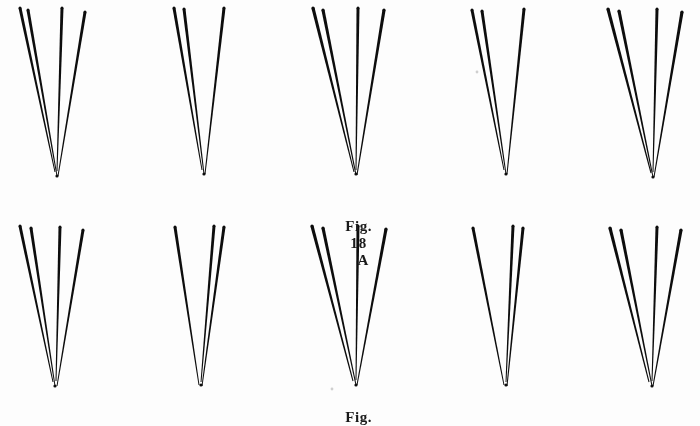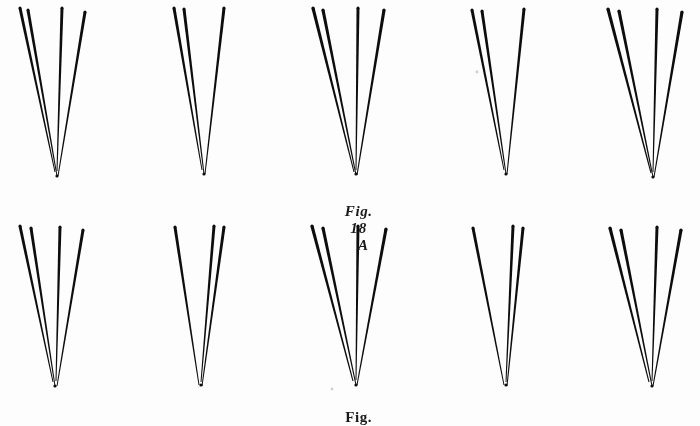--- a/index.html
+++ b/index.html
@@ -35,21 +35,21 @@
     text-align: center;
     width: 100%;
     left: 0;
   }
   .caption .fignum {
     letter-spacing: 1px;
   }
   .caption .figletter {
     margin-left: 9px;
   }
-  #caption-a { top: 186px; font-style: italic; }
+  #caption-a { top: 201px; }
   #caption-b { top: 392px; }
 </style>
 </head>
 <body>
 
 <div id="plate">
 
   <svg id="plate-svg" viewBox="0 0 700 426">
     <rect x="0" y="0" width="700" height="426" fill="#fdfdfd"></rect>
     <g id="strokes-layer">

